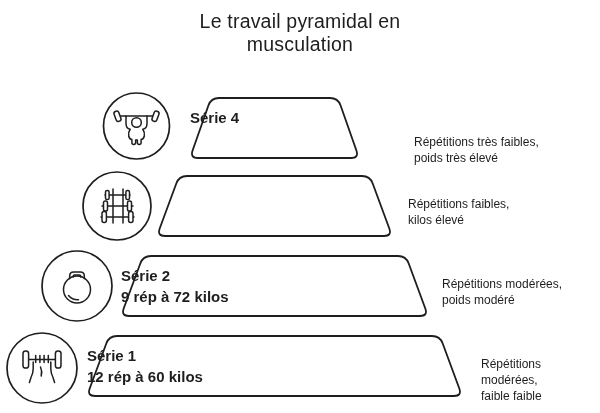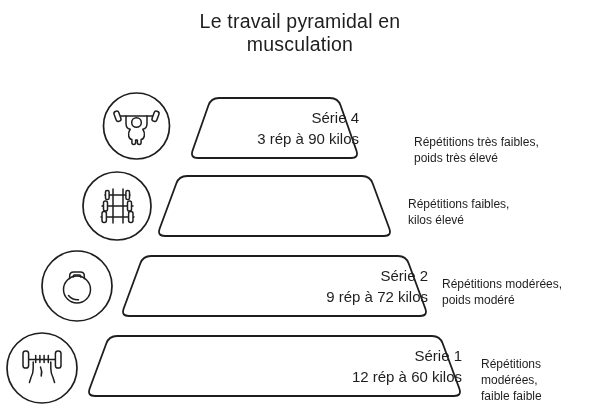--- a/index.html
+++ b/index.html
@@ -19,22 +19,22 @@
     width:280px;margin:0;text-align:center;
     font-size:19.5px;font-weight:normal;line-height:23px;
     color:var(--ink);letter-spacing:0.2px;
   }
   .shapes{position:absolute;top:0;left:0;}
   .shapes .trap{fill:#ffffff;stroke:var(--ink);stroke-width:1.8;stroke-linejoin:round;}
   .shapes .ring{fill:#ffffff;stroke:var(--ink);stroke-width:1.7;}
   .shapes .ln{fill:none;stroke:var(--ink);stroke-width:1.5;stroke-linecap:round;stroke-linejoin:round;}
   .shapes rect.ln{fill:#ffffff;}
   .level-label{
-    position:absolute;text-align:right;
-    font-weight:normal;font-size:15px;line-height:21px;color:var(--ink);
+    position:absolute;text-align:left;
+    font-weight:bold;font-size:15px;line-height:21px;color:var(--ink);
   }
   .level-note{
     position:absolute;text-align:left;
     font-size:12px;line-height:16px;color:var(--ink);
   }
   .lbl1{left:190px;width:169px;top:107px;}
   .lbl2{left:157px;width:235px;top:185px;}
   .lbl3{left:121px;width:307px;top:265px;}
   .lbl4{left:87px; width:375px;top:345px;}
   .nt1{left:376px;top:134px;margin-left:38px;}
@@ -98,21 +98,20 @@
       <line class="ln" x1="2.1" y1="-12.5" x2="2.1" y2="-5.5"></line>
       <line class="ln" x1="6.3" y1="-12.5" x2="6.3" y2="-5.5"></line>
       <path class="ln" d="M -8.8,-6 L -8.8,0.5 Q -8.8,5.5 -11,9.5 L -12.6,14.5"></path>
       <path class="ln" d="M 8.8,-6 L 8.8,0.5 Q 8.8,5.5 11,9.5 L 12.6,14.5"></path>
       <path class="ln" d="M -1.5,-1 Q 0.5,3.5 -0.8,8"></path>
     </g>
   </svg>
 
   <div class="level-label lbl1">
     <div>Série 4</div>
-    <div>3 rép à 90 kilos</div>
   </div>
   <div class="level-note nt1">
     <div>Répétitions très faibles,</div>
     <div>poids très élevé</div>
   </div>
 
   <div class="level-note nt2">
     <div>Répétitions faibles,</div>
     <div>kilos élevé</div>
   </div>

